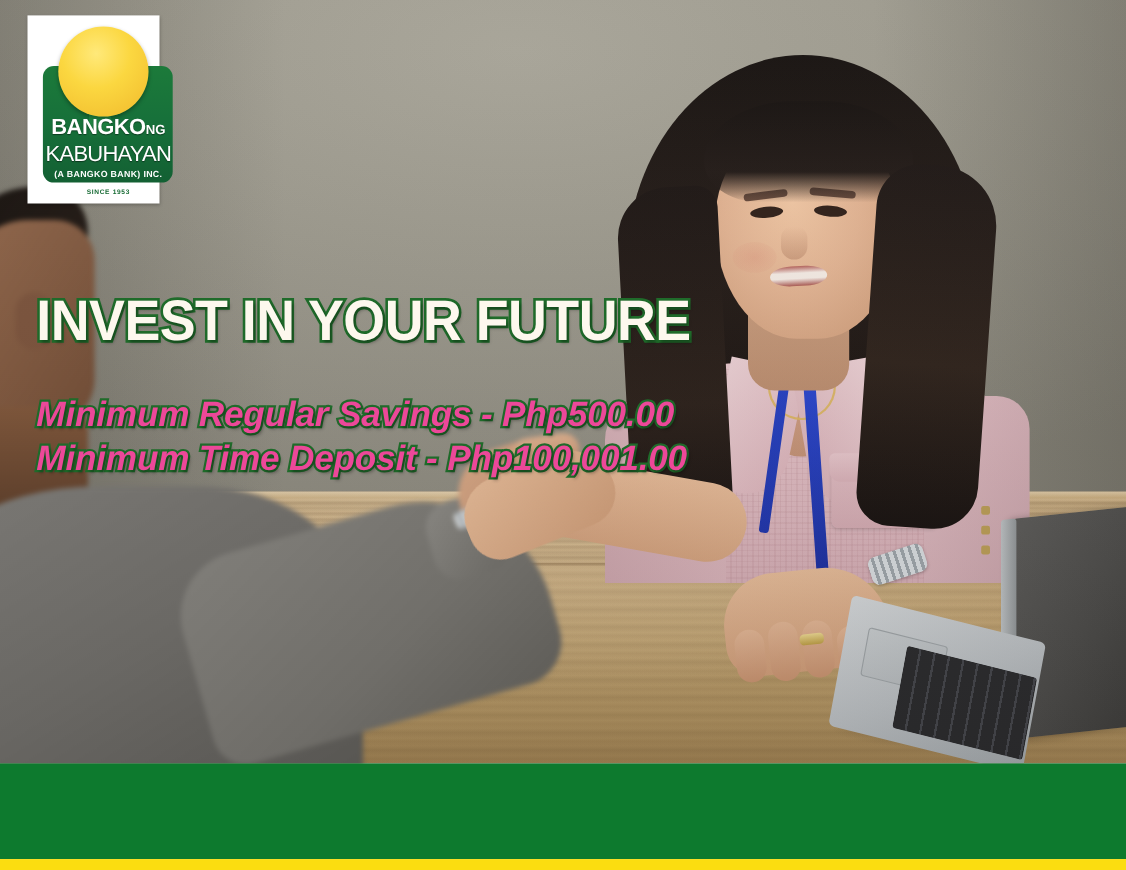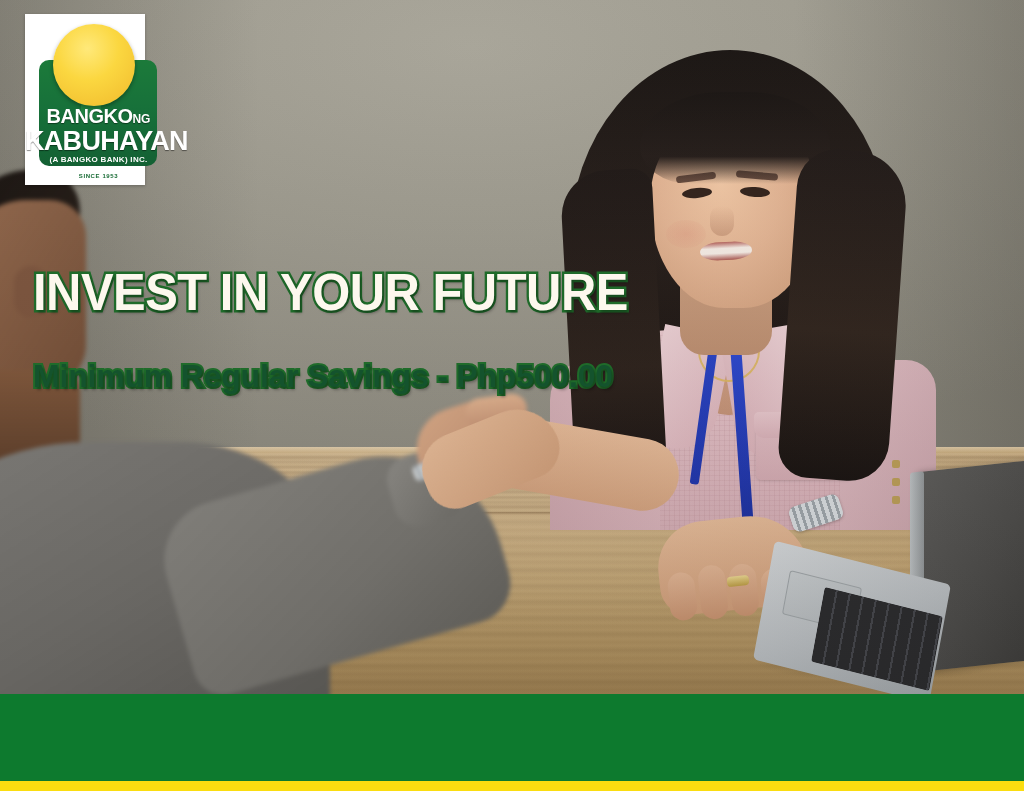--- a/index.html
+++ b/index.html
@@ -406,21 +406,21 @@
   .logo-l1 {
     font-family: "Liberation Sans", sans-serif;
     font-weight: bold; font-size: 20px; letter-spacing:-.5px;
     color:#ffffff; line-height: 21px;
     text-shadow: 0 1px 1px rgba(0,0,0,.45);
     white-space: nowrap;
   }
   .logo-l1 small { font-size: 12px; letter-spacing:0; }
   .logo-l2 {
     font-family: "Liberation Sans", sans-serif;
-    font-weight: bold; font-size: 27px; letter-spacing:-.7px;
+    font-weight: normal; font-size: 20px; letter-spacing:-.7px;
     color:#ffffff; line-height: 22px;
     text-shadow: 0 1px 1px rgba(0,0,0,.45);
     white-space: nowrap;
   }
   .logo-l3 {
     font-family: "Liberation Sans", sans-serif;
     font-weight: bold; font-size: 8px; letter-spacing:.3px;
     color:#ffffff; margin-top:3px; white-space: nowrap;
   }
   .logo-l4 {
@@ -445,24 +445,25 @@
     paint-order: stroke fill;
     text-shadow: 2px 3px 3px rgba(0,0,0,.30);
   }
 
   .sublines {
     position:absolute; left:33px; top:356px;
     font-family: "Liberation Sans", sans-serif;
   }
   .subline {
     font-weight: bold;
+    font-style: italic;
     font-size: 32px;
     line-height: 40px;
     letter-spacing: -0.2px;
-    color: #14532d;
+    color: #ec4899;
     white-space: nowrap;
     -webkit-text-stroke: 4px #1f6b2a;
     paint-order: stroke fill;
     text-shadow: 2px 3px 3px rgba(0,0,0,.32);
   }
 
   
   .bar-green {
     position:absolute; left:0; top:694px; width:1024px; height:87px;
     background:#0d7a2e;
@@ -572,18 +573,19 @@
         <div class="logo-l3">(A BANGKO BANK) INC.</div>
         <div class="logo-l4">SINCE 1953</div>
       </div>
     </div>
   </div>
 
   <div class="headline">INVEST IN YOUR FUTURE</div>
 
   <div class="sublines">
     <div class="subline">Minimum Regular Savings - Php500.00</div>
+    <div class="subline">Minimum Time Deposit - Php100,001.00</div>
   </div>
 
   <div class="bar-green"></div>
   <div class="bar-yellow"></div>
 
 </div>
 
 </body></html>

